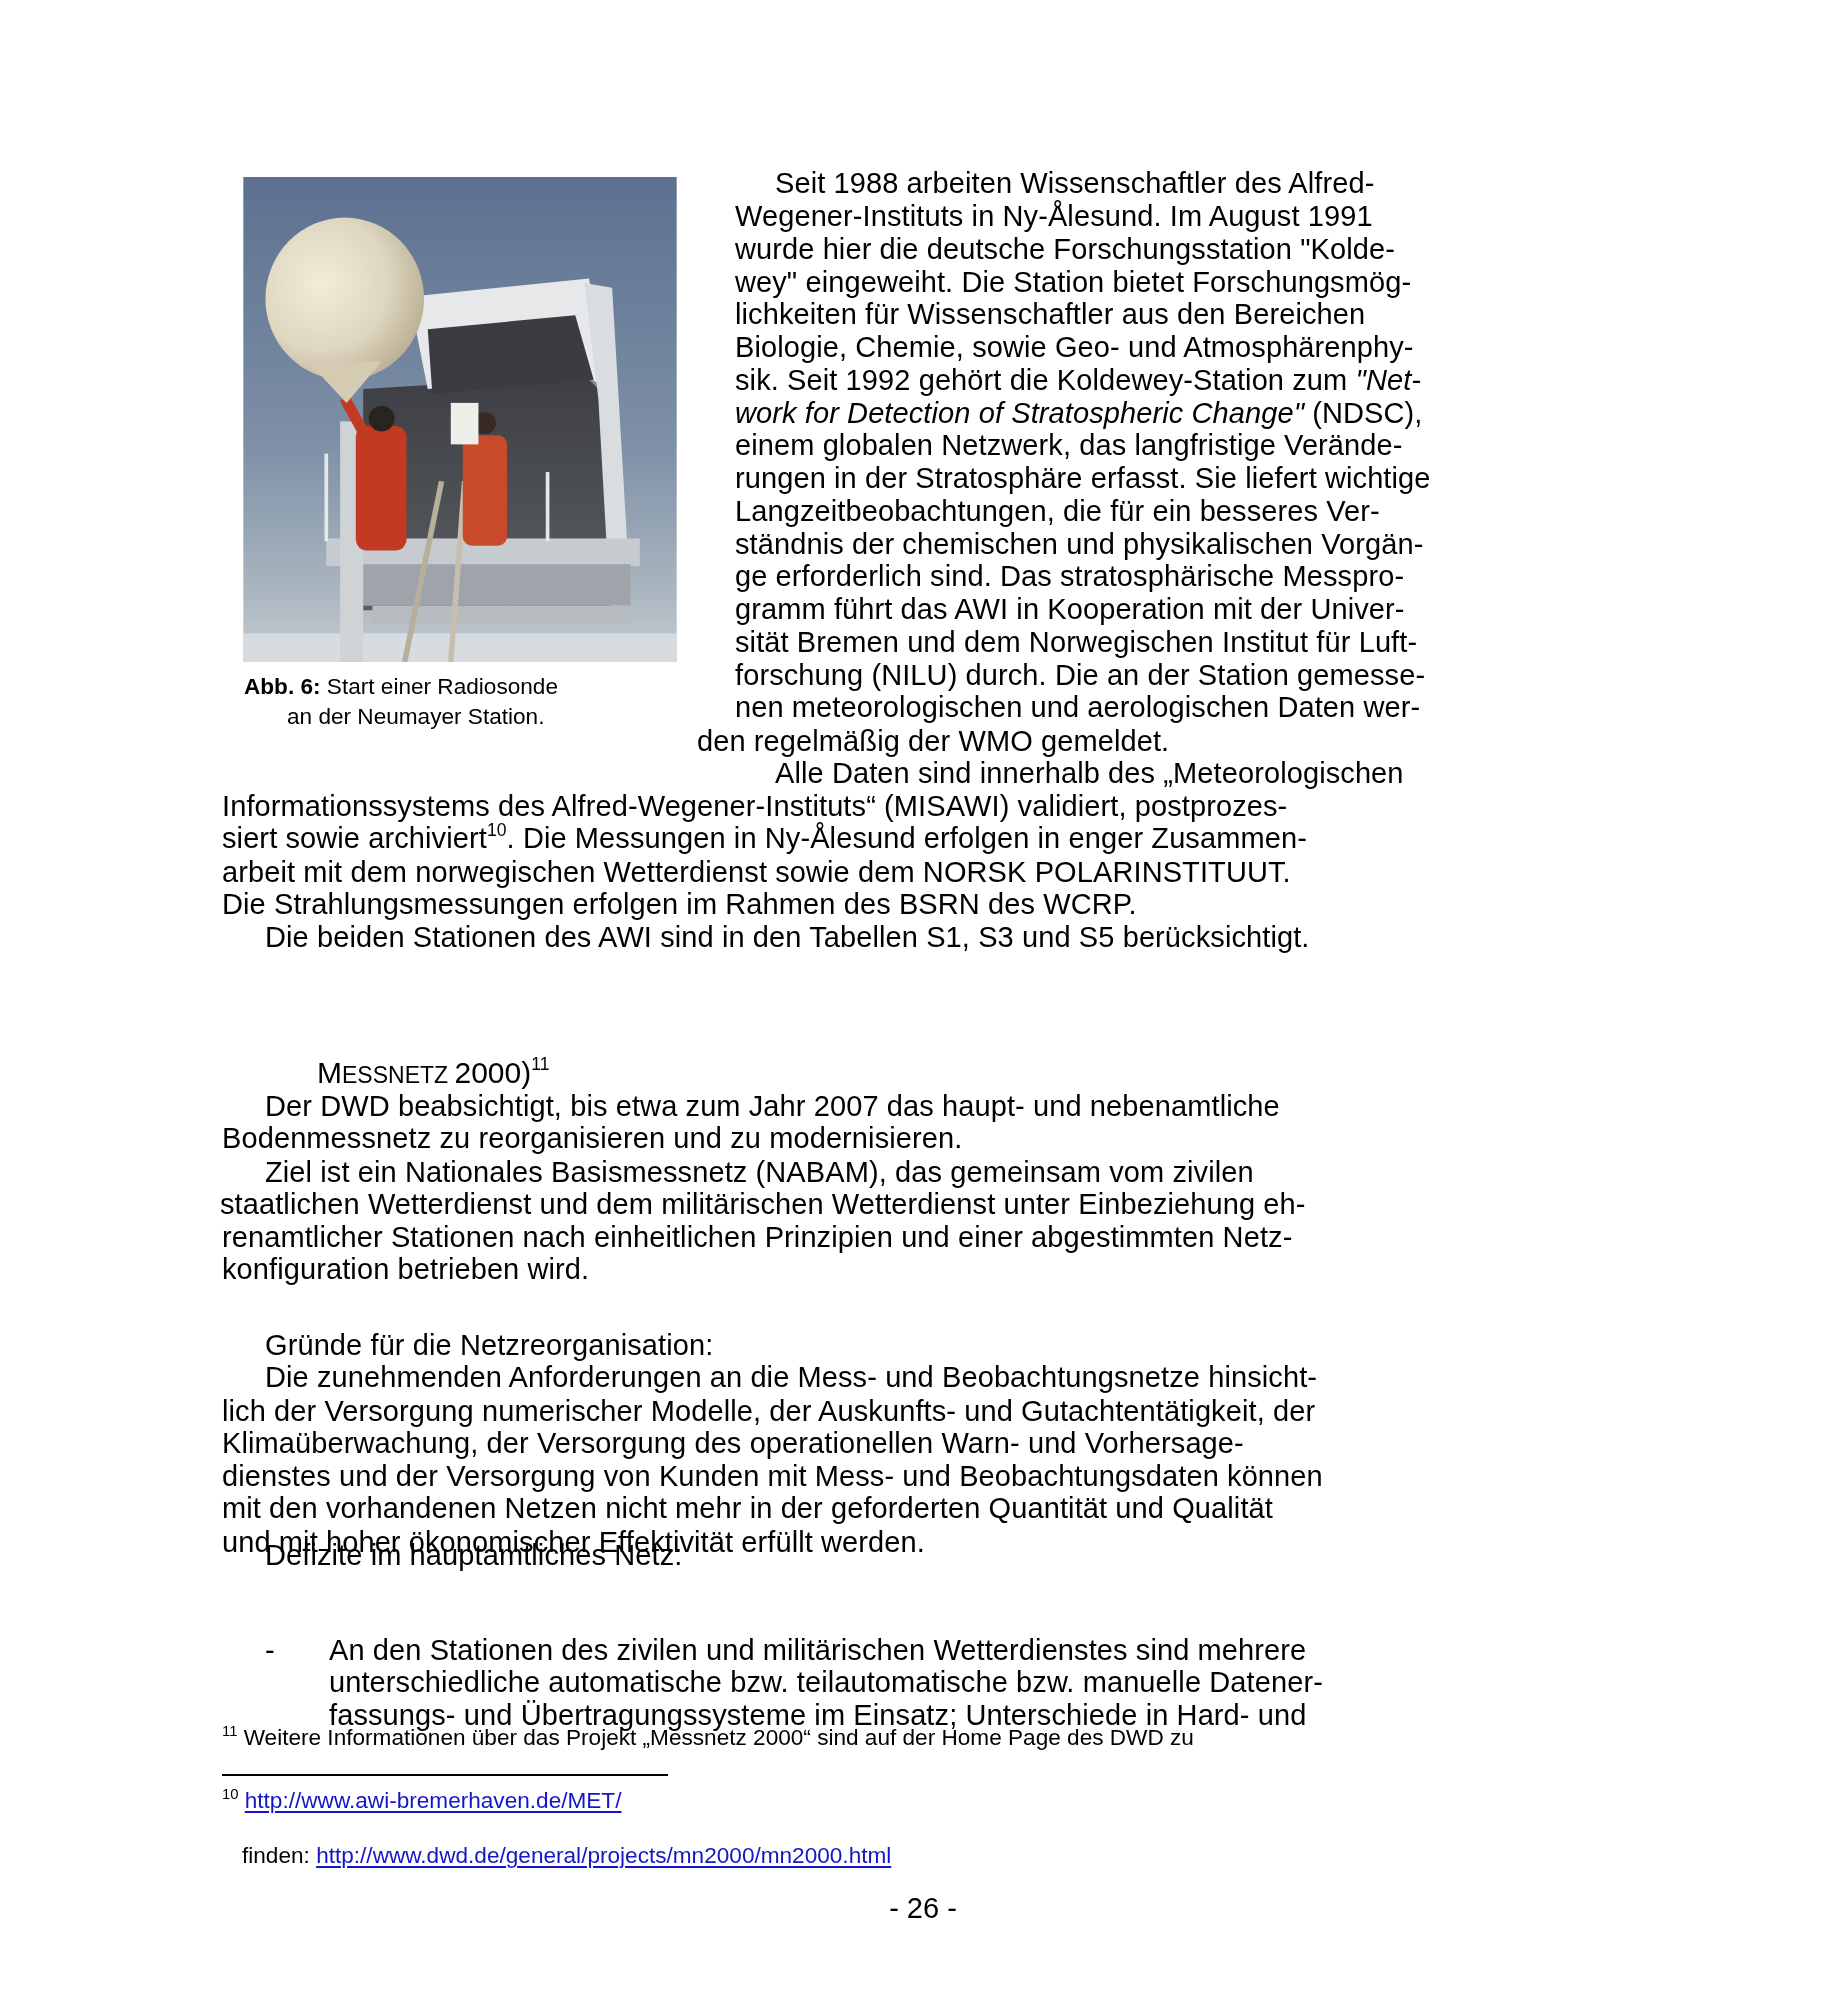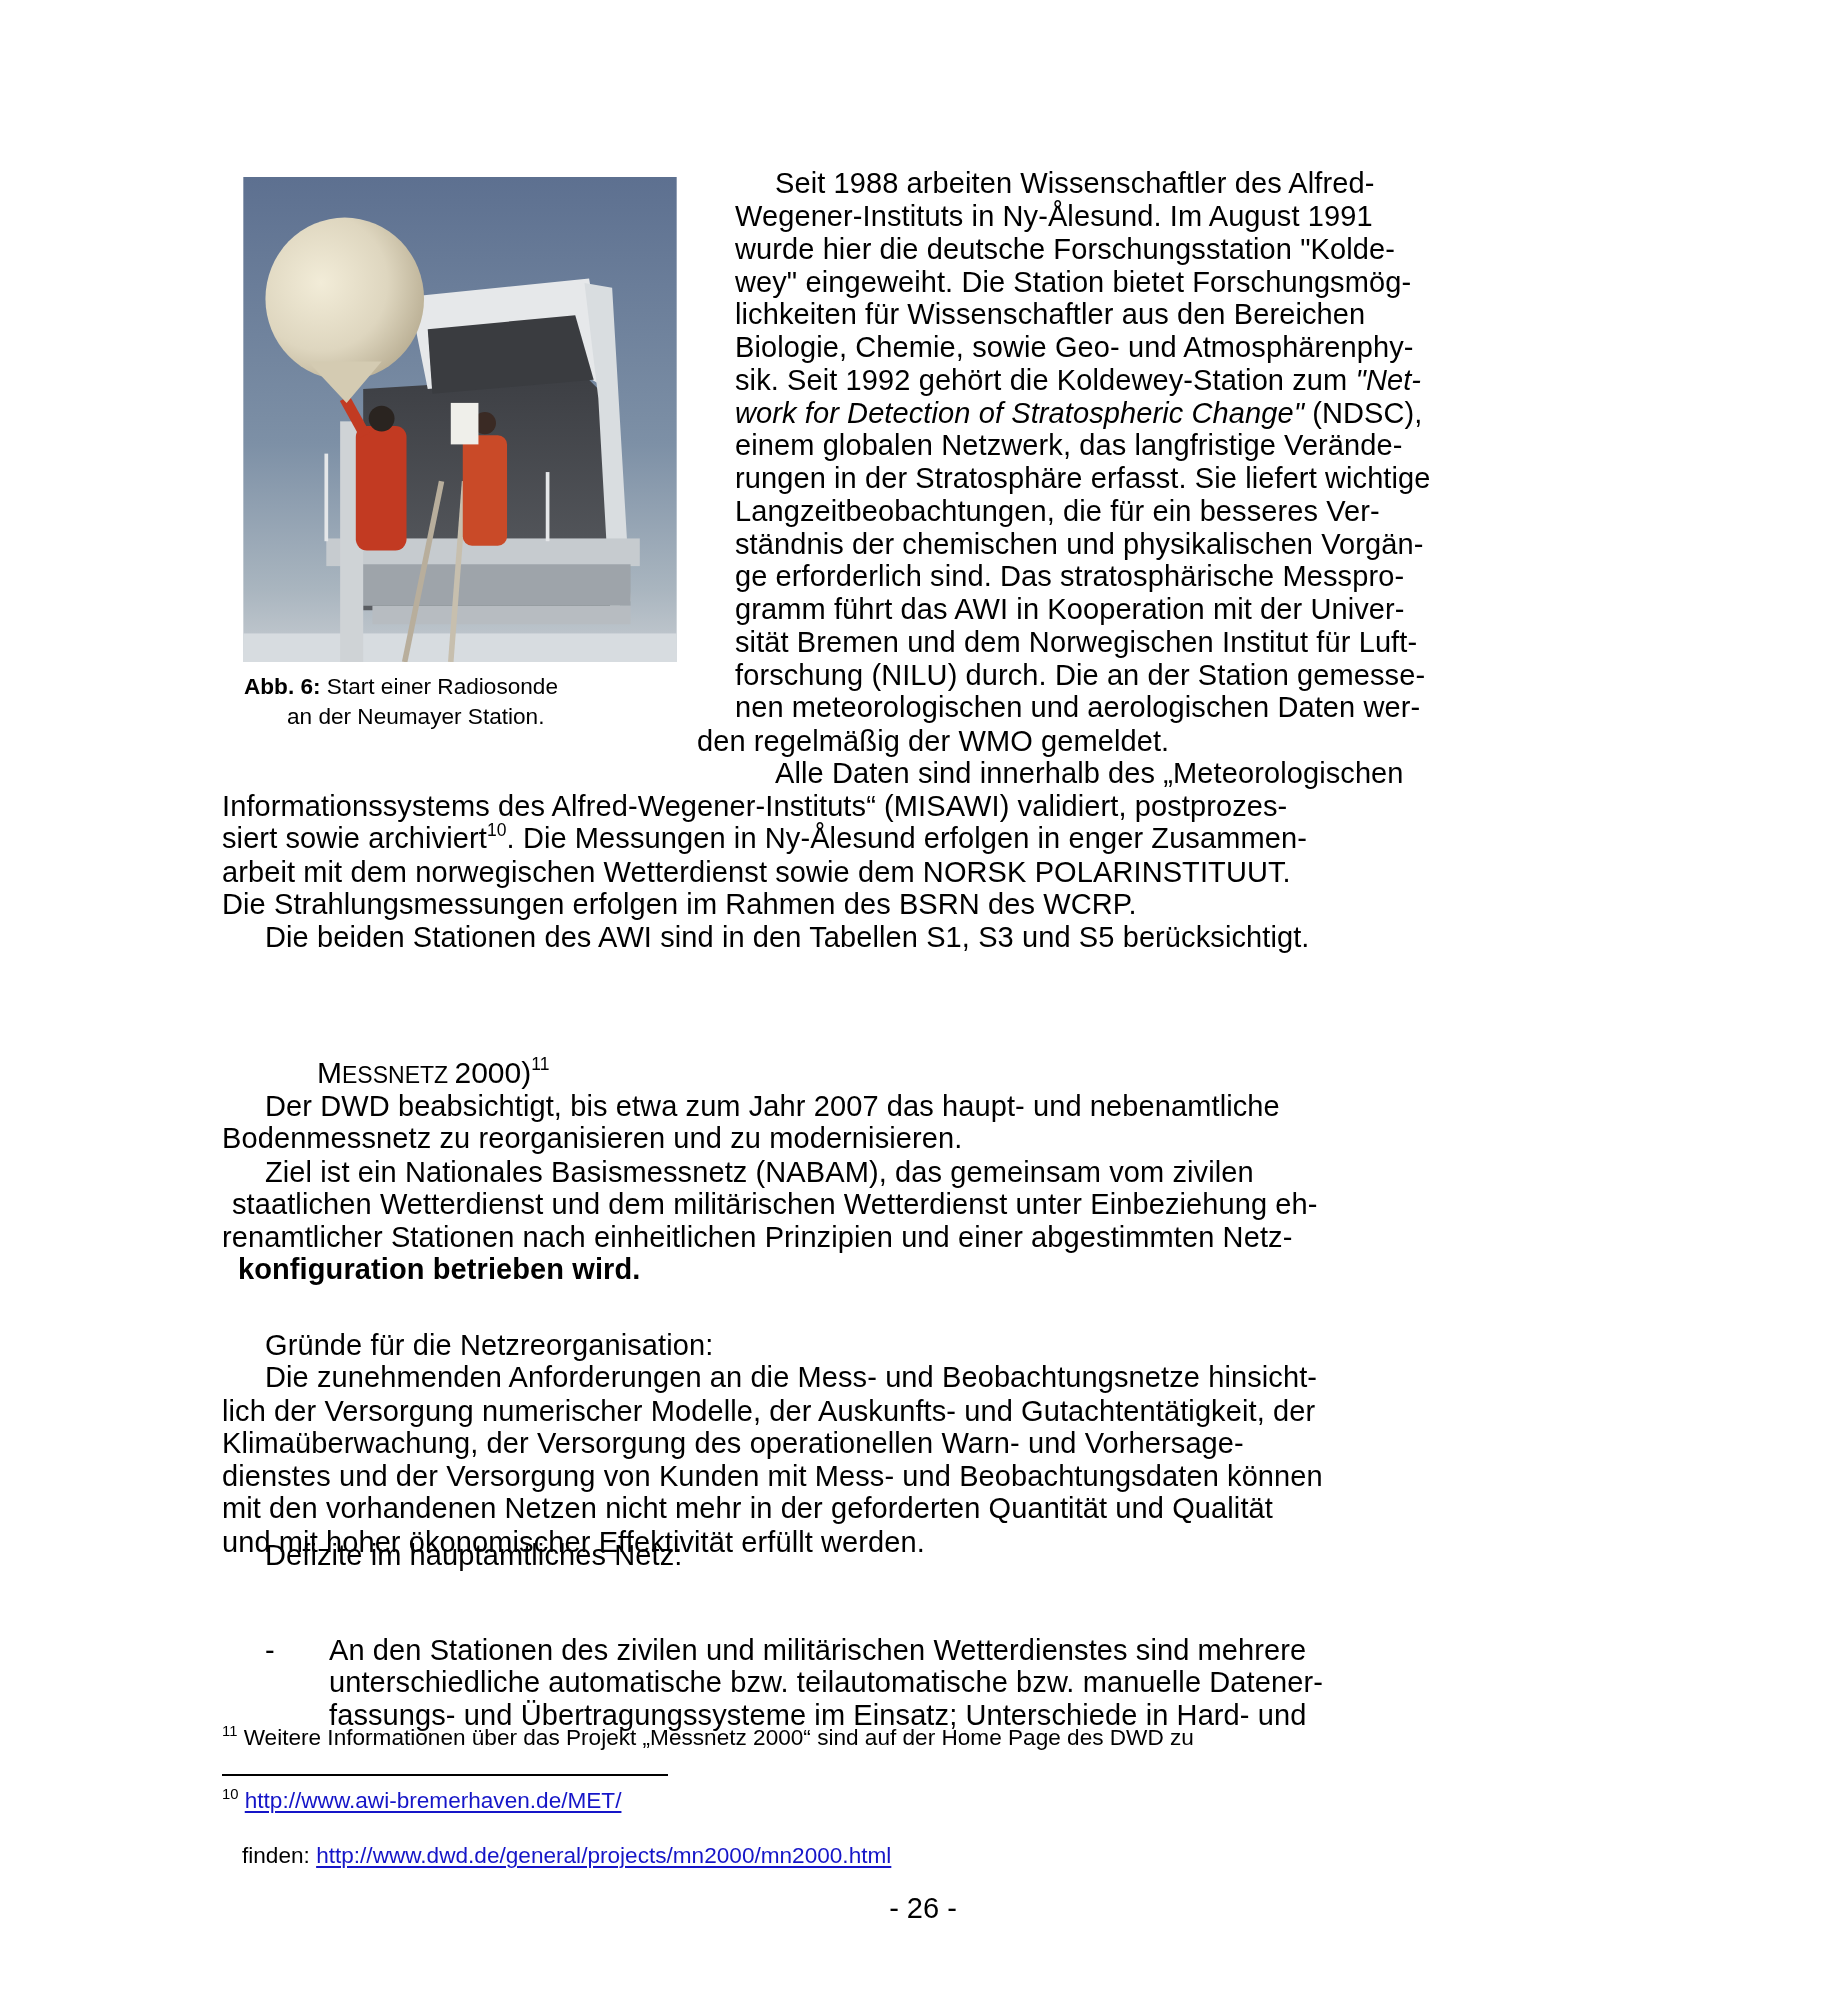--- a/index.html
+++ b/index.html
@@ -118,23 +118,23 @@
 
   <div class="heading" style="left:317px; top:1054px;"><span>M</span><span class="sc">ESSNETZ </span><span>2000)</span><sup>11</sup></div>
 
   <div>
     <div class="line" style="left:265px; top:1090px;">Der DWD beabsichtigt, bis etwa zum Jahr 2007 das haupt- und nebenamtliche</div>
     <div class="line" style="left:222px; top:1122px;">Bodenmessnetz zu reorganisieren und zu modernisieren.</div>
   </div>
 
   <div>
     <div class="line" style="left:265px; top:1156px;">Ziel ist ein Nationales Basismessnetz (NABAM), das gemeinsam vom zivilen</div>
-    <div class="line" style="left:232px; top:1188px;">staatlichen Wetterdienst und dem militärischen Wetterdienst unter Einbeziehung eh-</div>
+    <div class="line" style="left:220px; top:1188px;">staatlichen Wetterdienst und dem militärischen Wetterdienst unter Einbeziehung eh-</div>
     <div class="line" style="left:222px; top:1221px;">renamtlicher Stationen nach einheitlichen Prinzipien und einer abgestimmten Netz-</div>
-    <div class="line" style="left:238px; top:1253px;font-weight:bold;">konfiguration betrieben wird.</div>
+    <div class="line" style="left:222px; top:1253px;">konfiguration betrieben wird.</div>
   </div>
 
   <div>
     <div class="line" style="left:265px; top:1329px;">Gründe für die Netzreorganisation:</div>
     <div class="line" style="left:265px; top:1361px;">Die zunehmenden Anforderungen an die Mess- und Beobachtungsnetze hinsicht-</div>
     <div class="line" style="left:222px; top:1395px;">lich der Versorgung numerischer Modelle, der Auskunfts- und Gutachtentätigkeit, der</div>
     <div class="line" style="left:222px; top:1427px;">Klimaüberwachung, der Versorgung des operationellen Warn- und Vorhersage-</div>
     <div class="line" style="left:222px; top:1460px;">dienstes und der Versorgung von Kunden mit Mess- und Beobachtungsdaten können</div>
     <div class="line" style="left:222px; top:1492px;">mit den vorhandenen Netzen nicht mehr in der geforderten Quantität und Qualität</div>
     <div class="line" style="left:222px; top:1526px;">und mit hoher ökonomischer Effektivität erfüllt werden.</div>

